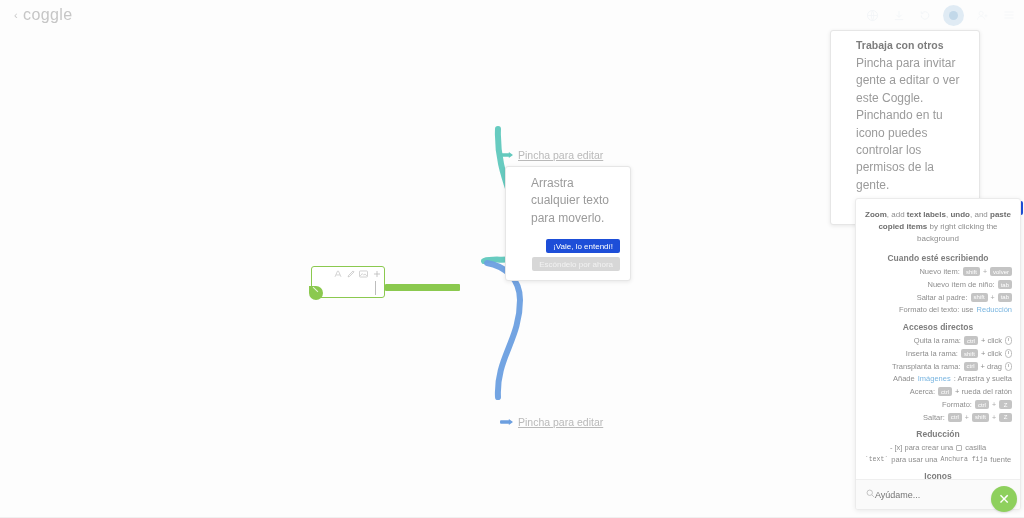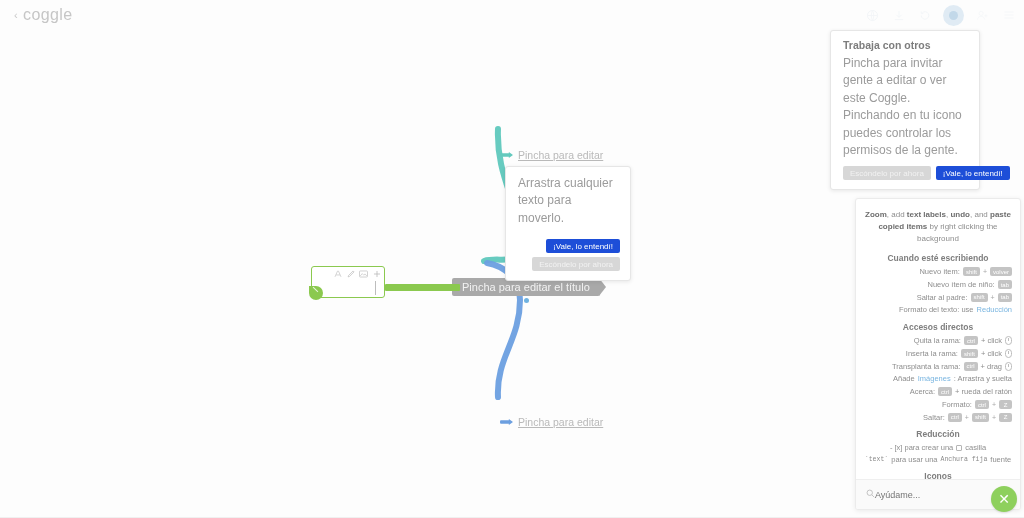--- a/index.html
+++ b/index.html
@@ -117,21 +117,21 @@
   .editor-connector {
     position: absolute; left: 385px; top: 256px;
     width: 75px; height: 7px; background: #8bc94f; border-radius: 1px;
   }
 
   
   .tip {
     position: absolute; background: #ffffff;
     border: 1px solid #e6e6e6; border-radius: 3px;
     box-shadow: 0 1px 4px rgba(0,0,0,.09);
-    padding: 8px 10px 9px 12px;
+    padding: 8px 10px 9px 25px;
   }
   .tip h4 {
     font-size: 10.5px; color: #7d7d7d; font-weight: bold;
     margin-bottom: 4px;
   }
   .tip p {
     font-size: 12px; color: #9b9b9b; line-height: 1.45;
   }
   .btn {
     display: inline-flex; align-items: center; justify-content: center;
@@ -283,25 +283,20 @@
 
     <div class="branch-label bl-top">
       <span class="arrow"></span>
       <span>Pincha para editar</span>
     </div>
     <div class="branch-label bl-bot">
       <span class="arrow"></span>
       <span>Pincha para editar</span>
     </div>
 
-    <div class="center-node">
-      <span>Pincha para editar el título</span>
-      <span class="node-handle nh-top"></span>
-      <span class="node-handle nh-bot"></span>
-    </div>
 
     <div class="editor-connector"></div>
 
     <div class="editor-box">
       <div class="editor-tools">
         <span class="eico">
           <svg width="8" height="8" viewBox="0 0 10 10">
               <path d="M1.2 8.6L4.4 1.4h1.2L8.8 8.6" fill="none" stroke="#c6c6c6" stroke-width=".9"></path>
               <path d="M2.6 6.2h4.8" stroke="#c6c6c6" stroke-width=".9"></path>
             </svg>

